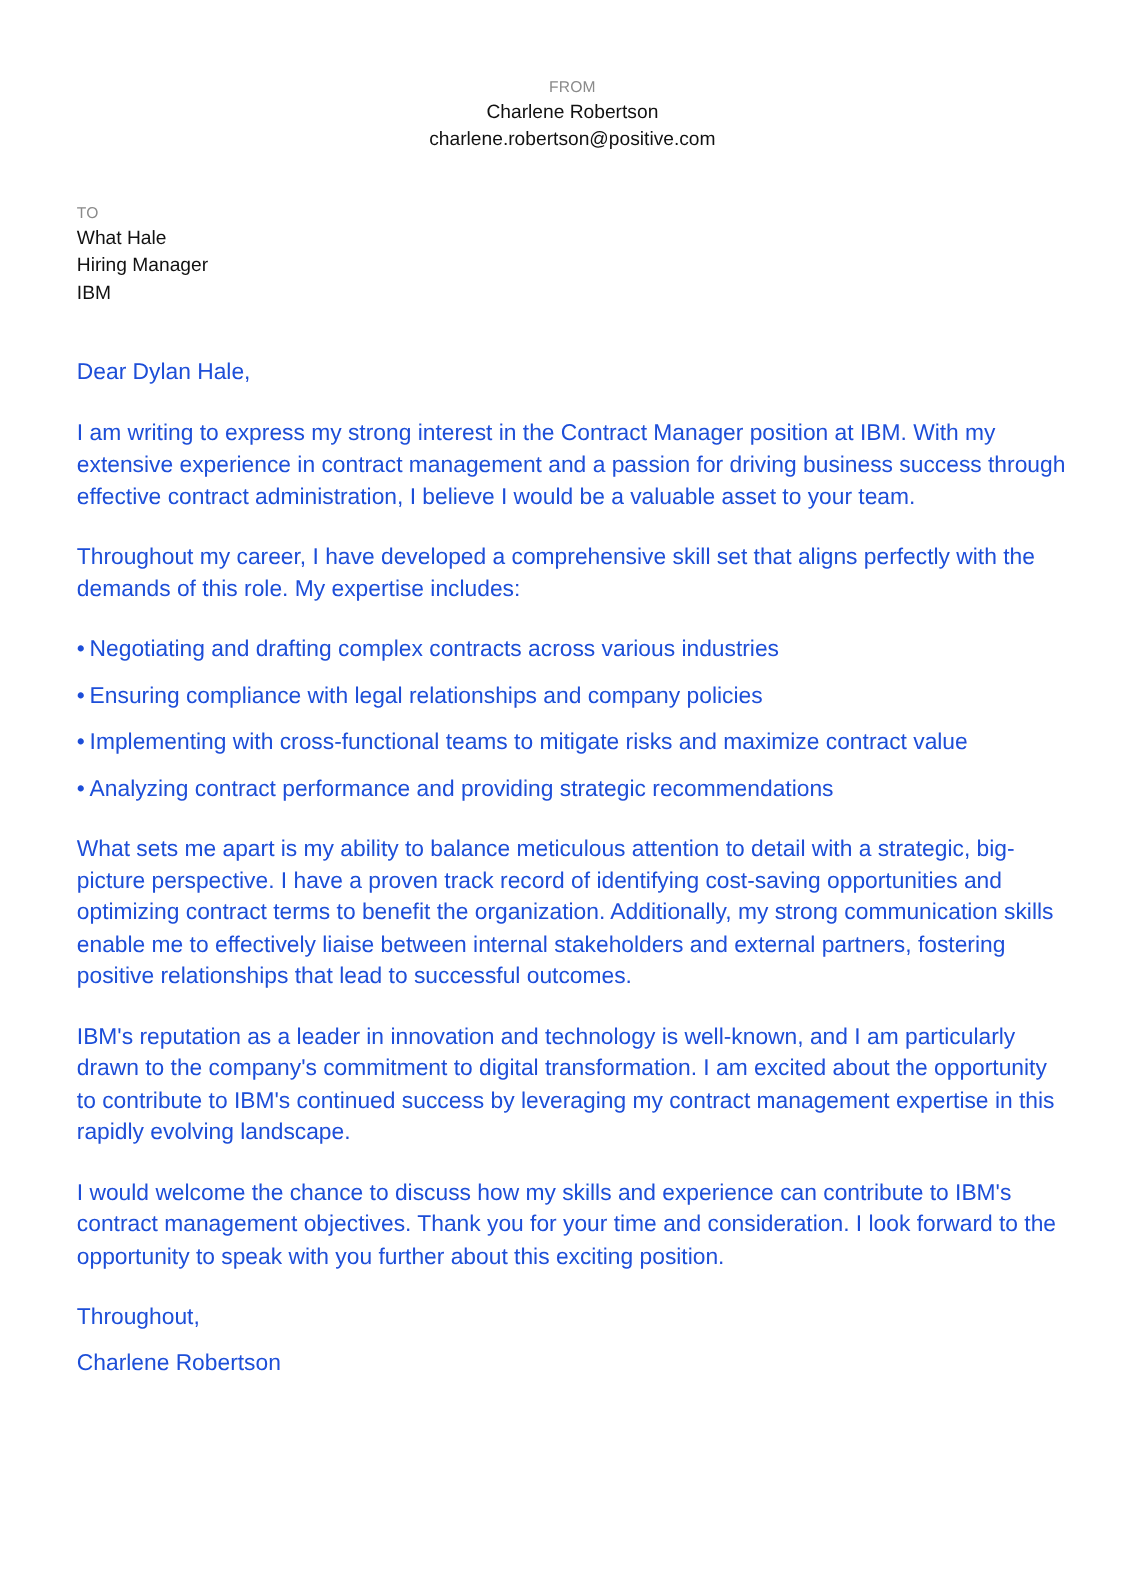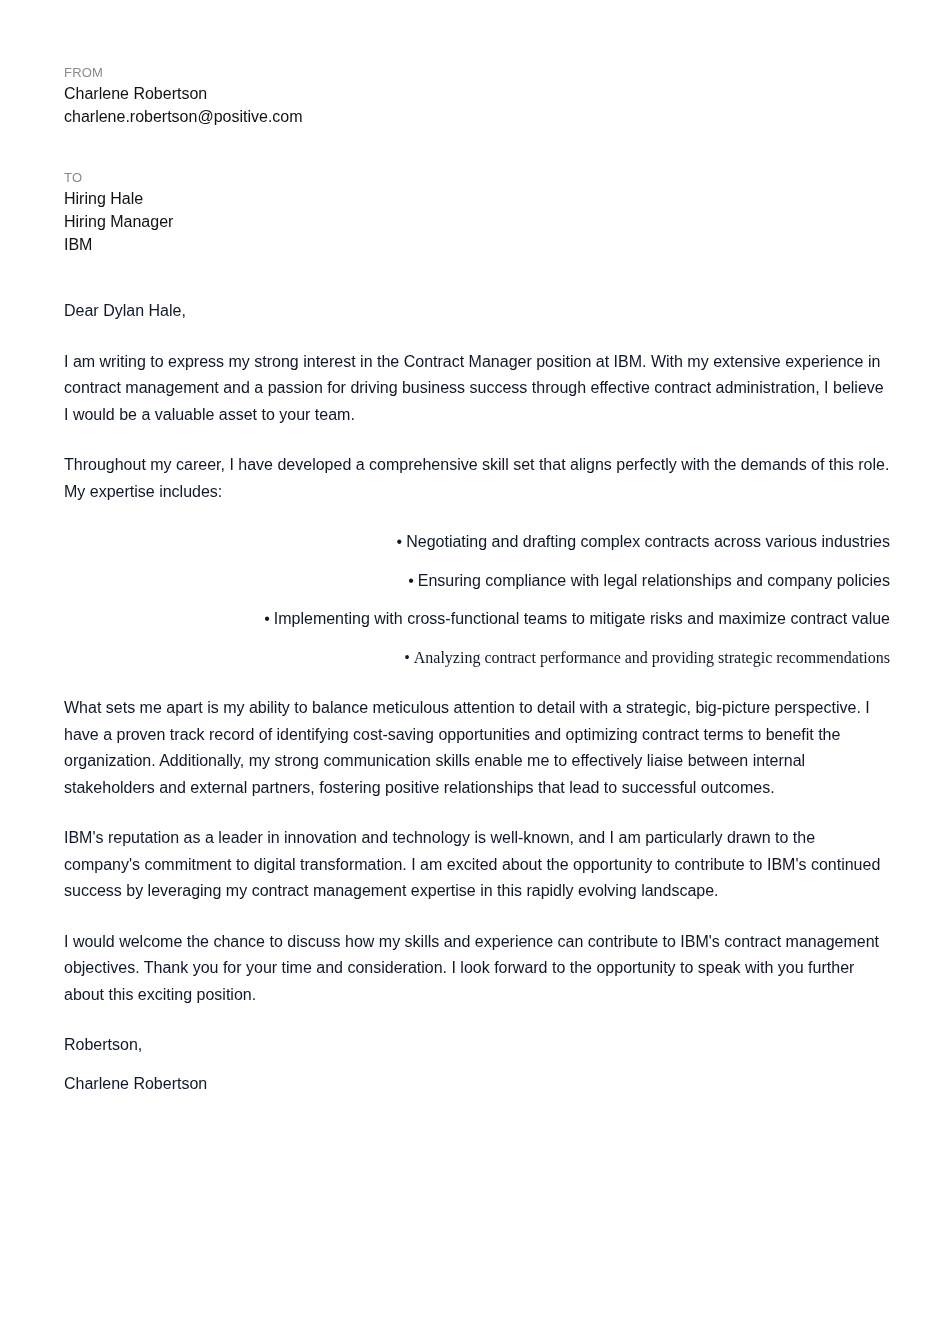--- a/index.html
+++ b/index.html
@@ -25,66 +25,65 @@
     line-height: 18px;
     color: #8a8a8a;
     letter-spacing: 0.2px;
     text-transform: uppercase;
   }
   .contact-line {
     font-size: 16px;
     line-height: 23px;
     color: #111111;
   }
-  .from-block { margin-top: 0; }
+  .from-block { margin-top: 0; text-align: center; }
   .to-block { margin-top: 41px; }
   .letter {
     margin-top: 42px;
-    color: #0f172a;
-    font-size: 16px;
+    color: #1d4ed8;
+    font-size: 19px;
     line-height: 26.5px;
   }
   .letter p {
     margin: 0 0 24px 0;
   }
   .letter .salutation {
     margin-bottom: 24px;
   }
   .bullets {
     list-style: none;
     margin: 0 0 24px 0;
     padding: 0;
   }
   .bullets li {
     margin: 0 0 12px 0;
     line-height: 26.5px;
-    text-align: right;
   }
-  .bullets li:last-child { margin-bottom: 12px; font-family: Liberation Serif, serif; }
+  .bullets li:last-child { margin-bottom: 12px; }
   .bullet-dot {
     display: inline-block;
     margin-right: 4px;
   }
   .closing { margin-bottom: 12px !important; }
   .signature { margin-bottom: 0 !important; }
 </style>
 </head>
 <body>
 
 <div class="page">
 
   <div class="from-block">
     <div class="block-label">FROM</div>
     <div class="contact-line">Charlene Robertson</div>
     <div class="contact-line">charlene.robertson@positive.com</div>
   </div>
 
   <div class="to-block">
     <div class="block-label">TO</div>
-    <div class="contact-line">Hiring Hale</div>
+    <div class="contact-line">What Hale</div>
     <div class="contact-line">Hiring Manager</div>
     <div class="contact-line">IBM</div>
   </div>
 
   <div class="letter">
     <p class="salutation">Dear Dylan Hale,</p>
 
     <p>I am writing to express my strong interest in the Contract Manager position at IBM. With my extensive experience in contract management and a passion for driving business success through effective contract administration, I believe I would be a valuable asset to your team.</p>
     <p>Throughout my career, I have developed a comprehensive skill set that aligns perfectly with the demands of this role. My expertise includes:</p>
 
@@ -92,17 +91,17 @@
       <li><span class="bullet-dot">•</span><span>Negotiating and drafting complex contracts across various industries</span></li>
       <li><span class="bullet-dot">•</span><span>Ensuring compliance with legal relationships and company policies</span></li>
       <li><span class="bullet-dot">•</span><span>Implementing with cross-functional teams to mitigate risks and maximize contract value</span></li>
       <li><span class="bullet-dot">•</span><span>Analyzing contract performance and providing strategic recommendations</span></li>
     </ul>
 
     <p>What sets me apart is my ability to balance meticulous attention to detail with a strategic, big-picture perspective. I have a proven track record of identifying cost-saving opportunities and optimizing contract terms to benefit the organization. Additionally, my strong communication skills enable me to effectively liaise between internal stakeholders and external partners, fostering positive relationships that lead to successful outcomes.</p>
     <p>IBM's reputation as a leader in innovation and technology is well-known, and I am particularly drawn to the company's commitment to digital transformation. I am excited about the opportunity to contribute to IBM's continued success by leveraging my contract management expertise in this rapidly evolving landscape.</p>
     <p>I would welcome the chance to discuss how my skills and experience can contribute to IBM's contract management objectives. Thank you for your time and consideration. I look forward to the opportunity to speak with you further about this exciting position.</p>
 
-    <p class="closing">Robertson,</p>
+    <p class="closing">Throughout,</p>
     <p class="signature">Charlene Robertson</p>
   </div>
 
 </div>
 
 </body></html>

